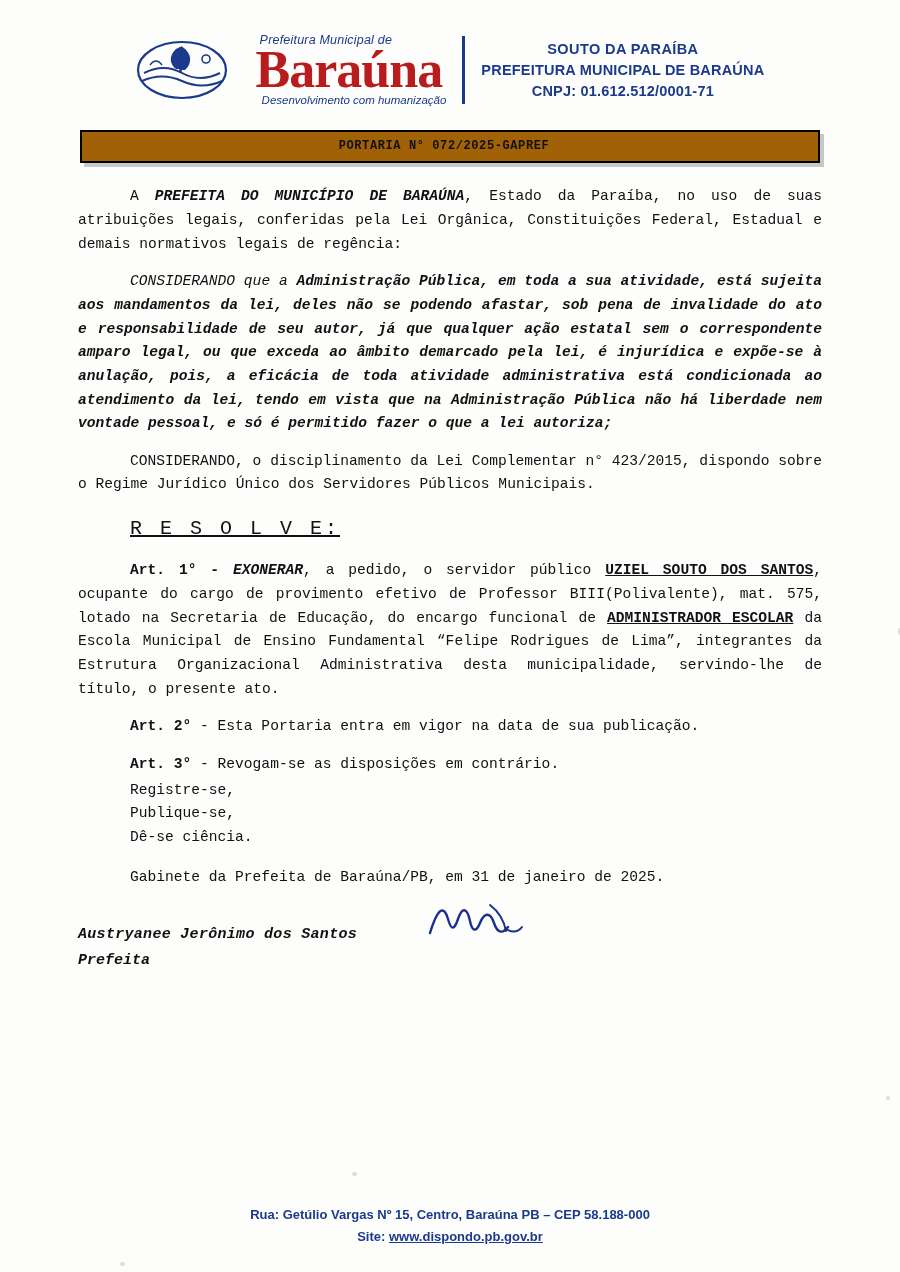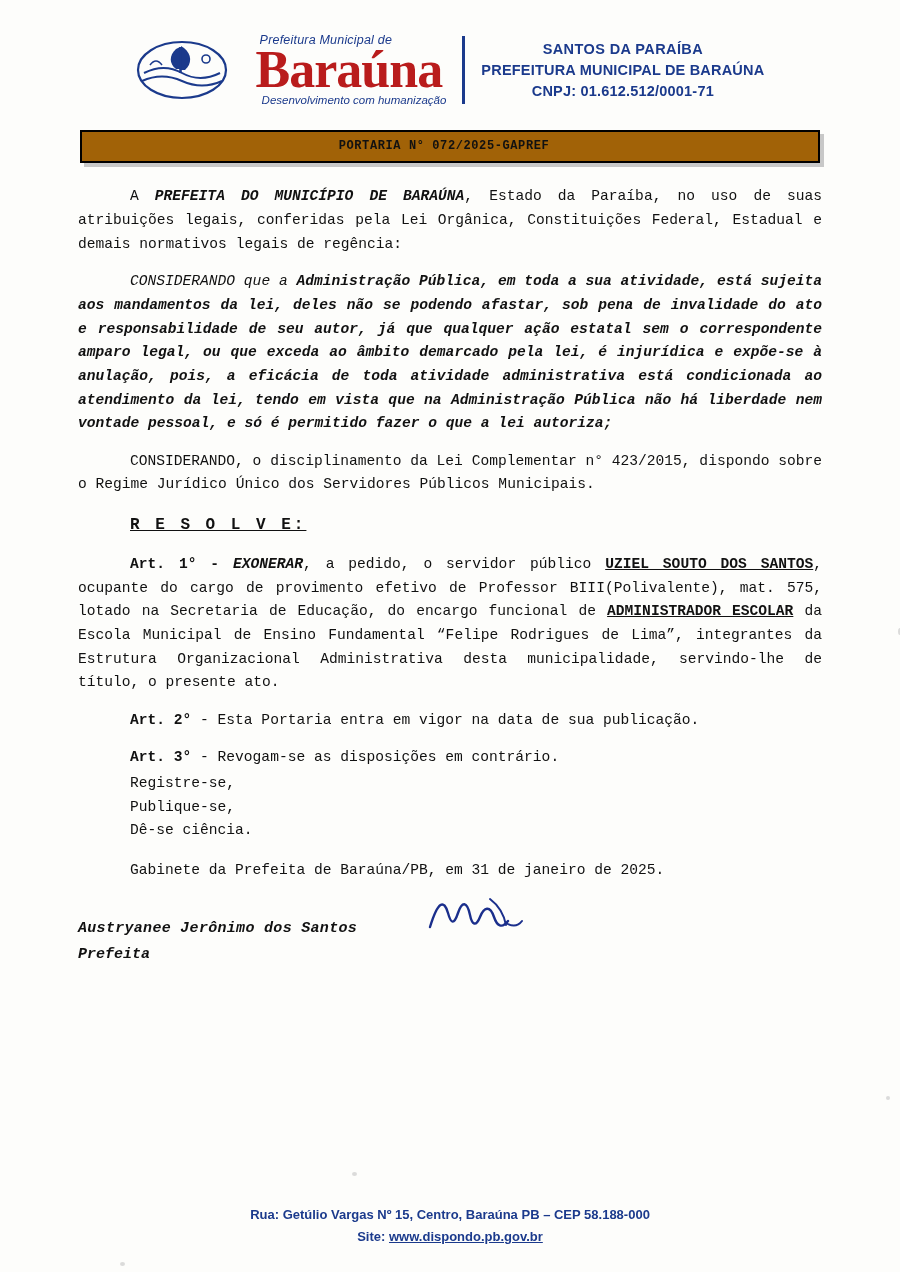--- a/index.html
+++ b/index.html
@@ -125,24 +125,24 @@
   .para.em {
     font-style: italic;
     font-weight: bold;
   }
   .para.em .plain {
     font-weight: normal;
     font-style: italic;
   }
   .resolve {
     margin: 16px 0 14px 52px;
-    font-weight: bold;
+    font-weight: normal;
     text-decoration: underline;
     letter-spacing: 3px;
-    font-size: 16px;
+    font-size: 20px;
   }
   .lines-block { margin-left: 52px; }
   .lines-block div { line-height: 1.62; }
 
   
   .signature {
     margin-top: 34px;
     position: relative;
   }
   .sig-scribble {
@@ -214,21 +214,21 @@
       <div class="wordmark">
         <div class="pref">Prefeitura Municipal de</div>
         <div class="city">Baraúna</div>
         <div class="slogan">Desenvolvimento com humanização</div>
       </div>
     </div>
 
     <div class="divider-v"></div>
 
     <div class="gov-block">
-      <div class="l1">SANTOS DA PARAÍBA</div>
+      <div class="l1">SOUTO DA PARAÍBA</div>
       <div class="l2">PREFEITURA MUNICIPAL DE BARAÚNA</div>
       <div class="l3">CNPJ: 01.612.512/0001-71</div>
     </div>
   </div>
 
   <div class="title-wrap">
     <div class="title-box">PORTARIA N° 072/2025-GAPREF</div>
   </div>
 
   <div class="content">

